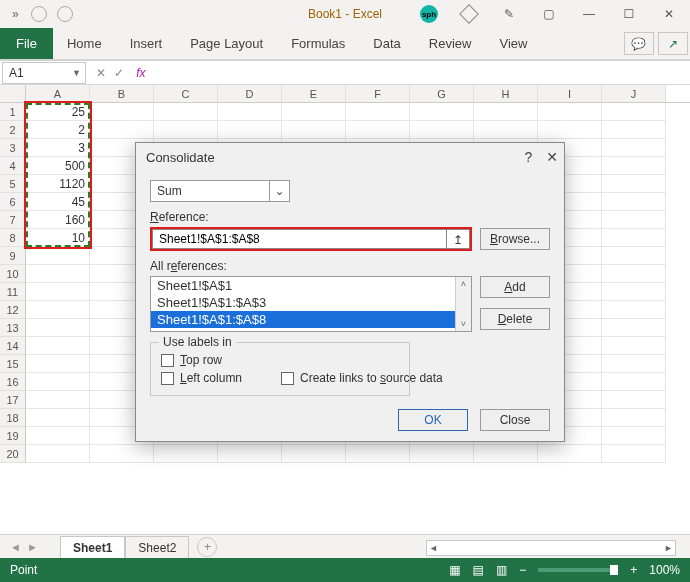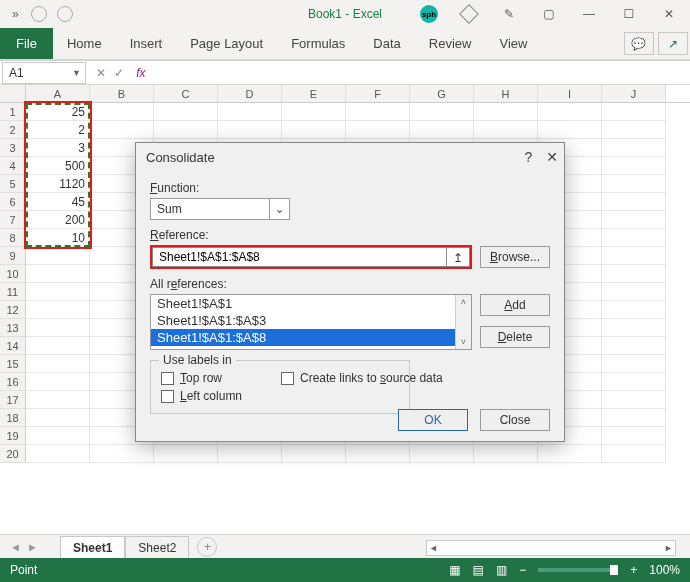--- a/index.html
+++ b/index.html
@@ -1,19 +1,19 @@
 <!DOCTYPE html>
 <html><head>
 <meta charset="utf-8">
 <style>
   * { box-sizing: border-box; margin: 0; padding: 0; }
   body { font-family: "Segoe UI", Arial, sans-serif; font-size: 12px; background: #fff; color: #333; width: 690px; height: 582px; overflow: hidden; position: relative; }
   .titlebar { height: 28px; background: #f3f2f1; display: flex; align-items: center; padding: 0 6px; position: relative; }
   .titlebar .chev { font-size: 12px; color:#666; padding:2px 6px;}
-  .titlebar .title { position:absolute; left:50%; transform:translateX(-50%); font-size:12px; color:#15803d; }
+  .titlebar .title { position:absolute; left:50%; transform:translateX(-50%); font-size:12px; color:#a16207; }
   .titlebar .right { position:absolute; right:2px; display:flex; gap:2px; align-items:flex-end; }
   .titlebar .right .ico { width:38px; height:28px; display:flex; align-items:center; justify-content:center; color:#555; }
   .qatleft { display:flex; gap:10px; margin-left:6px; align-items:center;}
   .circle { width:16px; height:16px; border-radius:50%; border:1px solid #aaa; display:inline-block;}
   .sph { width:18px; height:18px; border-radius:50%; background:#10b5a7; color:#000; font-size:8px; display:flex; align-items:center; justify-content:center; font-weight:bold;}
   .diamond { width:14px; height:14px; transform:rotate(45deg); border:1px solid #888; display:inline-block;}
   .ribbon { height: 32px; background: #f3f2f1; border-bottom: 1px solid #d6d6d6; display:flex; align-items:stretch; }
   .ribbon .tab { padding: 8px 14px; font-size: 13px; color:#444; cursor:default; }
   .ribbon .file { background:#217346; color:#fff; font-weight:400; padding: 8px 16px; }
   .ribbon .spacer { flex:1; }
@@ -214,21 +214,21 @@
       <div class="cell"></div>
       <div class="cell"></div>
       <div class="cell"></div>
       <div class="cell"></div>
       <div class="cell"></div>
       <div class="cell"></div>
       <div class="cell"></div>
     </div>
     <div class="gridrow">
       <div class="rownum">7</div>
-      <div class="cell">200</div>
+      <div class="cell">160</div>
       <div class="cell"></div>
       <div class="cell"></div>
       <div class="cell"></div>
       <div class="cell"></div>
       <div class="cell"></div>
       <div class="cell"></div>
       <div class="cell"></div>
       <div class="cell"></div>
       <div class="cell"></div>
     </div>
@@ -407,21 +407,20 @@
 
 <div class="dialog">
   <div class="dlg-title">
     <span>Consolidate</span>
     <div class="r">
       <span>?</span>
       <span>✕</span>
     </div>
   </div>
   <div class="dlg-body">
-    <div class="lbl"><u>F</u><span>unction:</span></div>
     <div class="func-row">
       <div class="select">
         <span>Sum</span>
         <span class="arrow">⌄</span>
       </div>
     </div>
     <div class="lbl" style="margin-top:8px;"><u>R</u>eference:</div>
     <div class="ref-row">
       <div class="ref-input-wrap">
         <input class="ref-input" value="Sheet1!$A$1:$A$8" style="">

